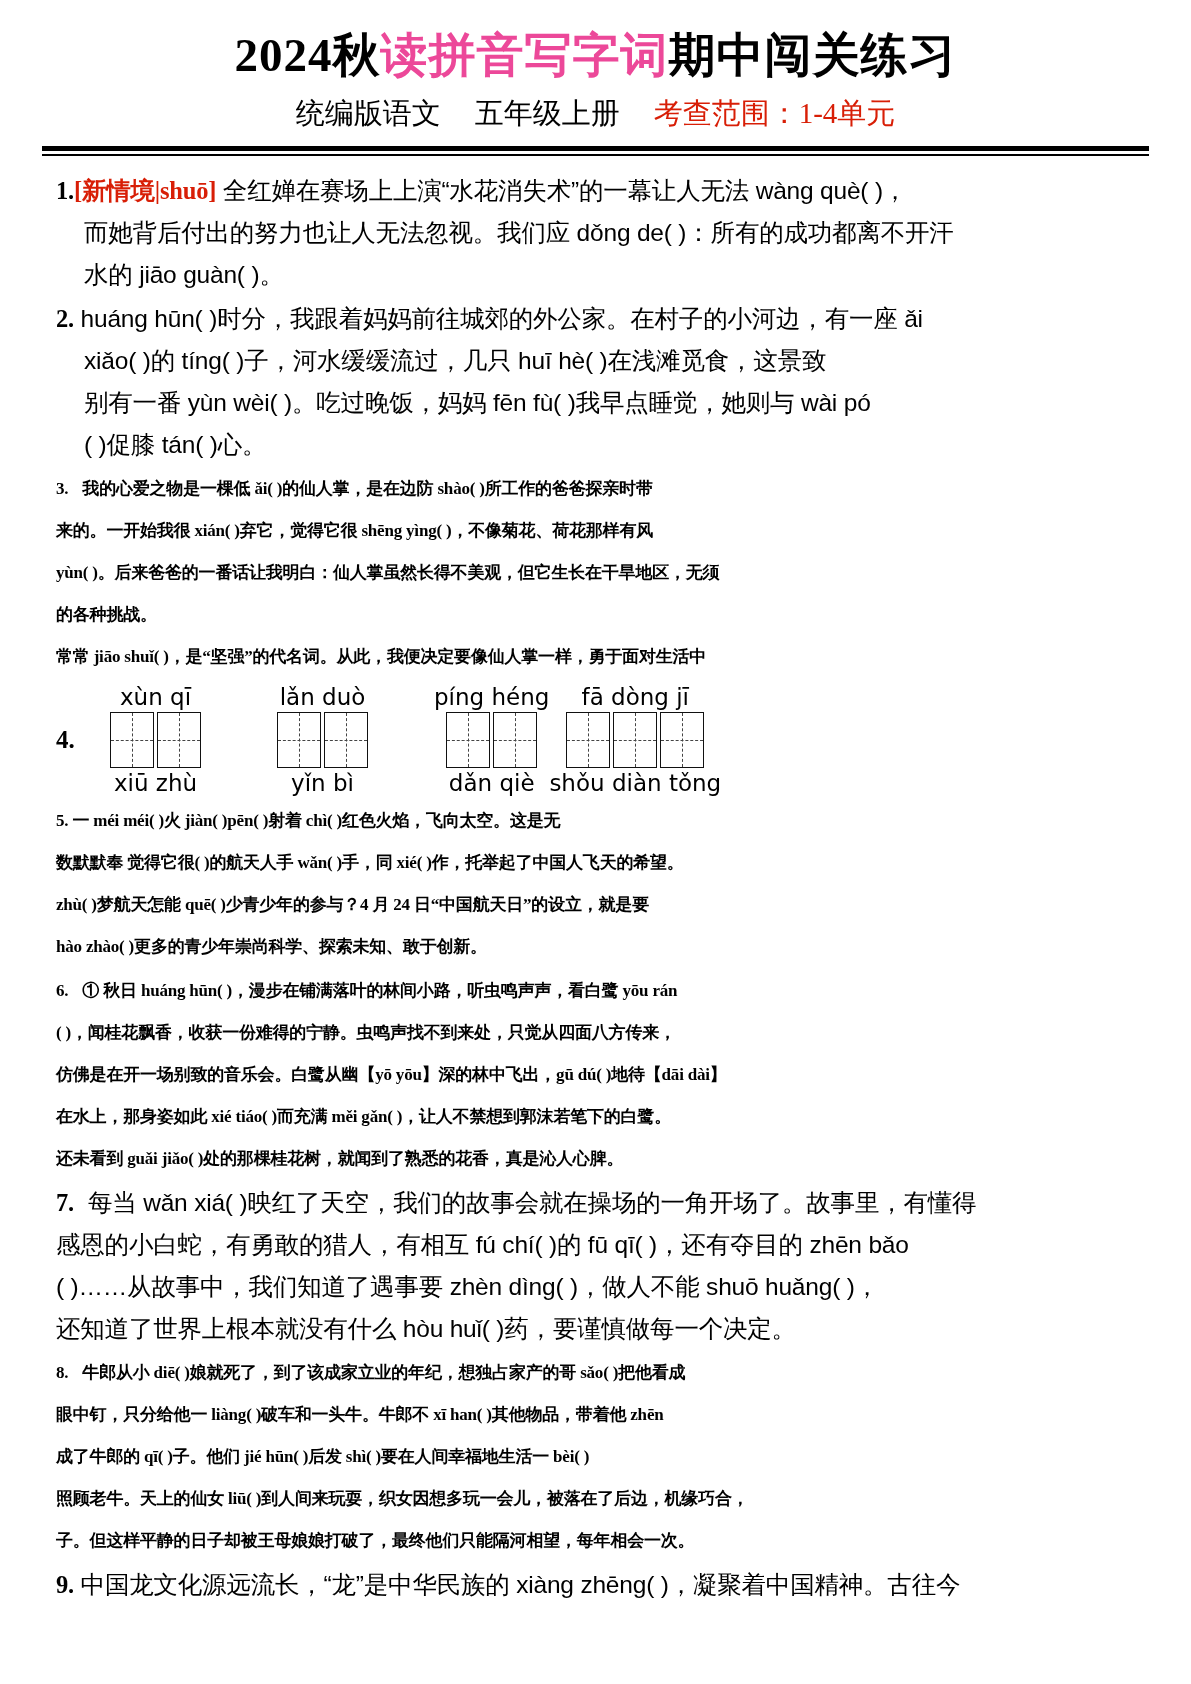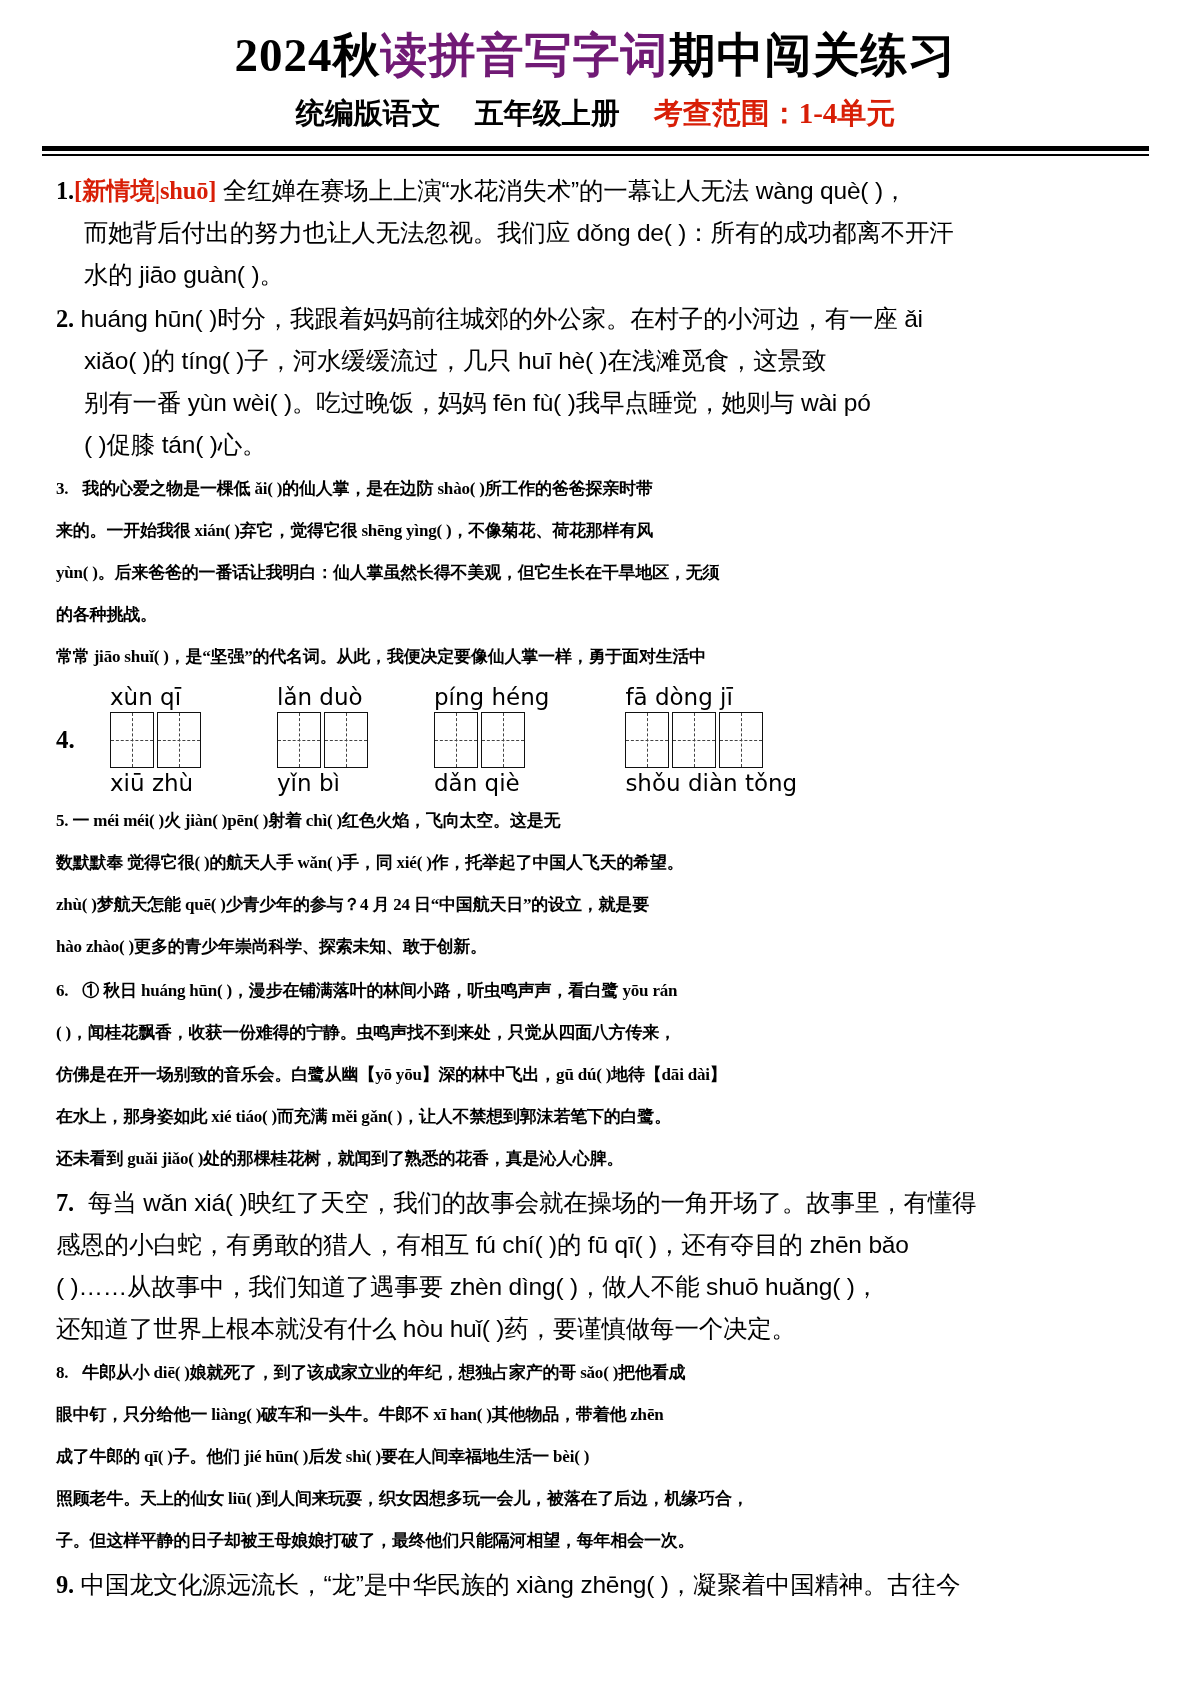--- a/index.html
+++ b/index.html
@@ -29,25 +29,25 @@
     padding-top: 26px;
   }
   .main-title {
     font-family: "Liberation Serif", "DejaVu Serif", serif;
     font-size: 47px;
     font-weight: bold;
     letter-spacing: 1px;
     line-height: 1.25;
     white-space: nowrap;
   }
-  .main-title .red { color: #701a75; }
+  .main-title .red { color: #ec4899; }
   .sub-title {
     margin-top: 10px;
     font-size: 29px;
-    font-weight: bold;
+    font-weight: normal;
     white-space: nowrap;
     line-height: 1.3;
   }
   .sub-title .gap { display: inline-block; width: 34px; }
   .sub-title .red { color: #d81e06; }
 
   .rule-wrap {
     margin: 14px 42px 0 42px;
   }
   .rule-thick {
@@ -113,20 +113,21 @@
     flex: 0 0 auto;
   }
   .grid-groups {
     display: flex;
     flex: 1 1 auto;
     padding-left: 12px;
   }
   .grid-group {
     display: flex;
     flex-direction: column;
+    align-items: center;
   }
   .grid-label {
     font-family: "DejaVu Sans", "Liberation Sans", sans-serif;
     font-size: 23px;
     line-height: 30px;
     white-space: nowrap;
   }
   .boxes {
     display: flex;
   }
@@ -205,21 +206,21 @@
 
         <div class="grid-group" style="margin-right:66px;">
           <div class="grid-label">lǎn duò</div>
           <div class="boxes">
             <div class="cell"></div>
             <div class="cell"></div>
           </div>
           <div class="grid-label">yǐn bì</div>
         </div>
 
-        <div class="grid-group" style="margin-right:76px;">
+        <div class="grid-group" style="">
           <div class="grid-label">píng héng</div>
           <div class="boxes">
             <div class="cell"></div>
             <div class="cell"></div>
           </div>
           <div class="grid-label">dǎn qiè</div>
         </div>
 
         <div class="grid-group">
           <div class="grid-label">fā dòng jī</div>

